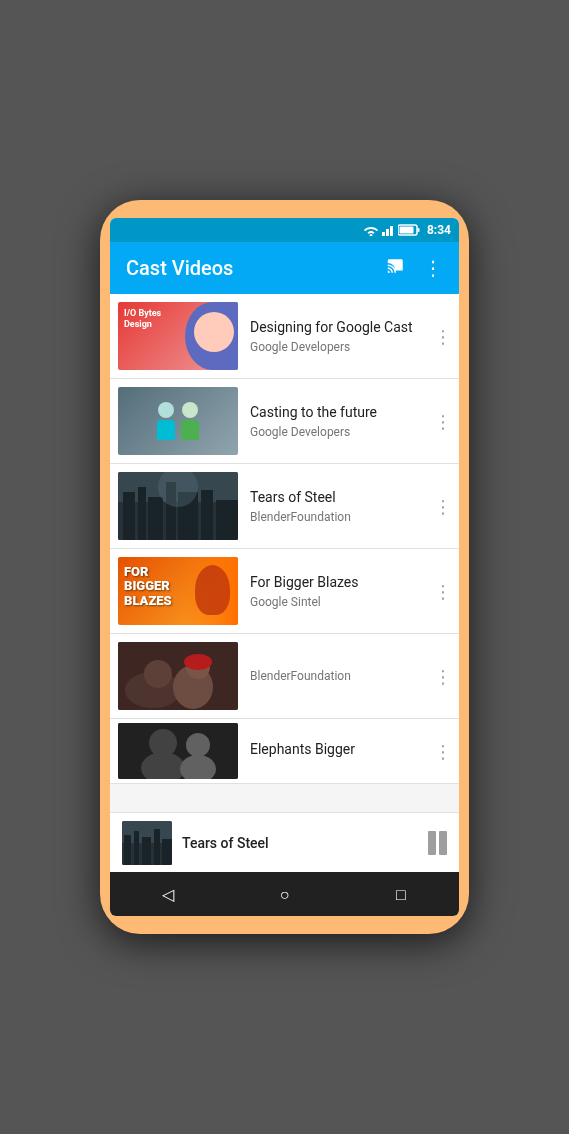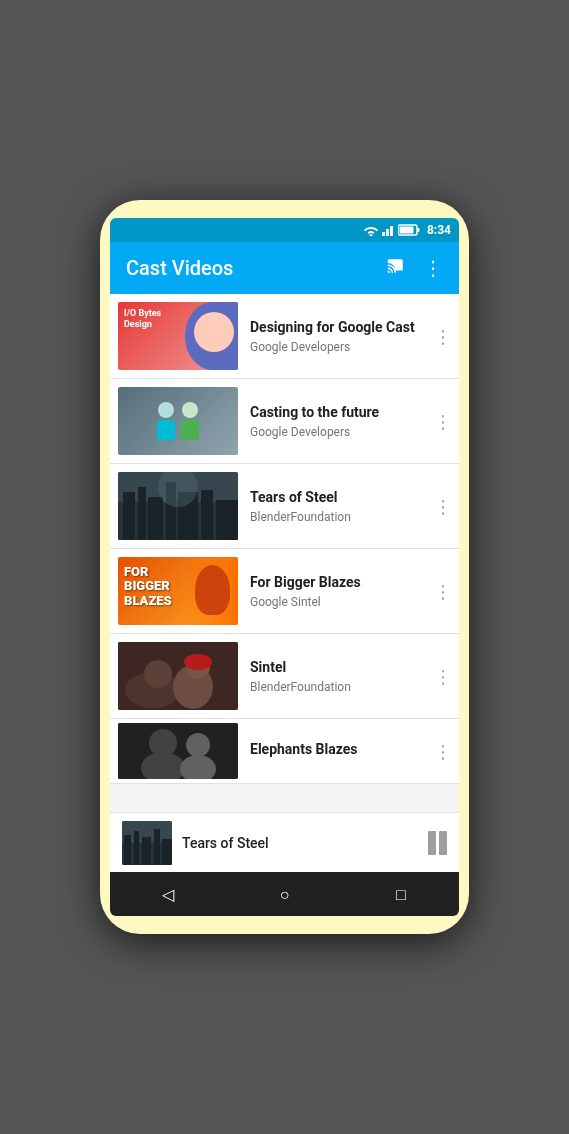--- a/index.html
+++ b/index.html
@@ -7,21 +7,21 @@
       background: #555;
       display: flex;
       justify-content: center;
       align-items: center;
       min-height: 100vh;
       font-family: 'Roboto', Arial, sans-serif;
     }
     .phone {
       width: 369px;
       height: 734px;
-      background: #fef9c3;
+      background: #fdba74;
       border-radius: 40px;
       padding: 18px 10px;
       box-shadow: 0 8px 40px rgba(0,0,0,0.7);
       display: flex;
       flex-direction: column;
       position: relative;
     }
     .phone-screen {
       flex: 1;
       background: #f5f5f5;
@@ -102,21 +102,21 @@
       font-weight: bold;
       color: white;
       position: relative;
     }
     .video-info {
       flex: 1;
       padding: 0 8px 0 12px;
     }
     .video-title {
       font-size: 14px;
-      font-weight: 700;
+      font-weight: 400;
       color: #212121;
       line-height: 1.3;
       margin-bottom: 3px;
     }
     .video-channel {
       font-size: 12px;
       color: #757575;
     }
     .video-more {
       width: 32px;
@@ -412,39 +412,38 @@
             <ellipse cx="35" cy="48" rx="28" ry="18" fill="#4e342e"></ellipse>
             <circle cx="40" cy="32" r="14" fill="#5d4037"></circle>
 
             <ellipse cx="75" cy="45" rx="20" ry="22" fill="#6d4c41"></ellipse>
             <circle cx="80" cy="25" r="12" fill="#795548"></circle>
 
             <ellipse cx="80" cy="20" rx="14" ry="8" fill="#b71c1c"></ellipse>
           </svg>
         </div>
         <div class="video-info">
-          <div class="video-title">Sintel</div>
           <div class="video-channel">BlenderFoundation</div>
         </div>
         <div class="video-more">⋮</div>
       </div>
 
       <div class="video-item" style="min-height:60px; overflow:hidden; max-height:65px;">
         <div class="video-thumb thumb-6" style="height:56px; position:relative; overflow:hidden;">
           <svg width="120" height="56" viewBox="0 0 120 56" style="position:absolute;left:0;top:0;">
             <rect width="120" height="56" fill="#212121"></rect>
 
             <circle cx="45" cy="20" r="14" fill="#424242"></circle>
             <ellipse cx="45" cy="45" rx="22" ry="16" fill="#424242"></ellipse>
             <circle cx="80" cy="22" r="12" fill="#616161"></circle>
             <ellipse cx="80" cy="46" rx="18" ry="14" fill="#616161"></ellipse>
           </svg>
         </div>
         <div class="video-info">
-          <div class="video-title">Elephants Blazes</div>
+          <div class="video-title">Elephants Bigger</div>
         </div>
         <div class="video-more">⋮</div>
       </div>
 
     </div>
 
     <div class="cast-bar">
       <div class="cast-thumb">
         <svg width="50" height="44" viewBox="0 0 50 44">
           <rect width="50" height="44" fill="#37474f"></rect>

